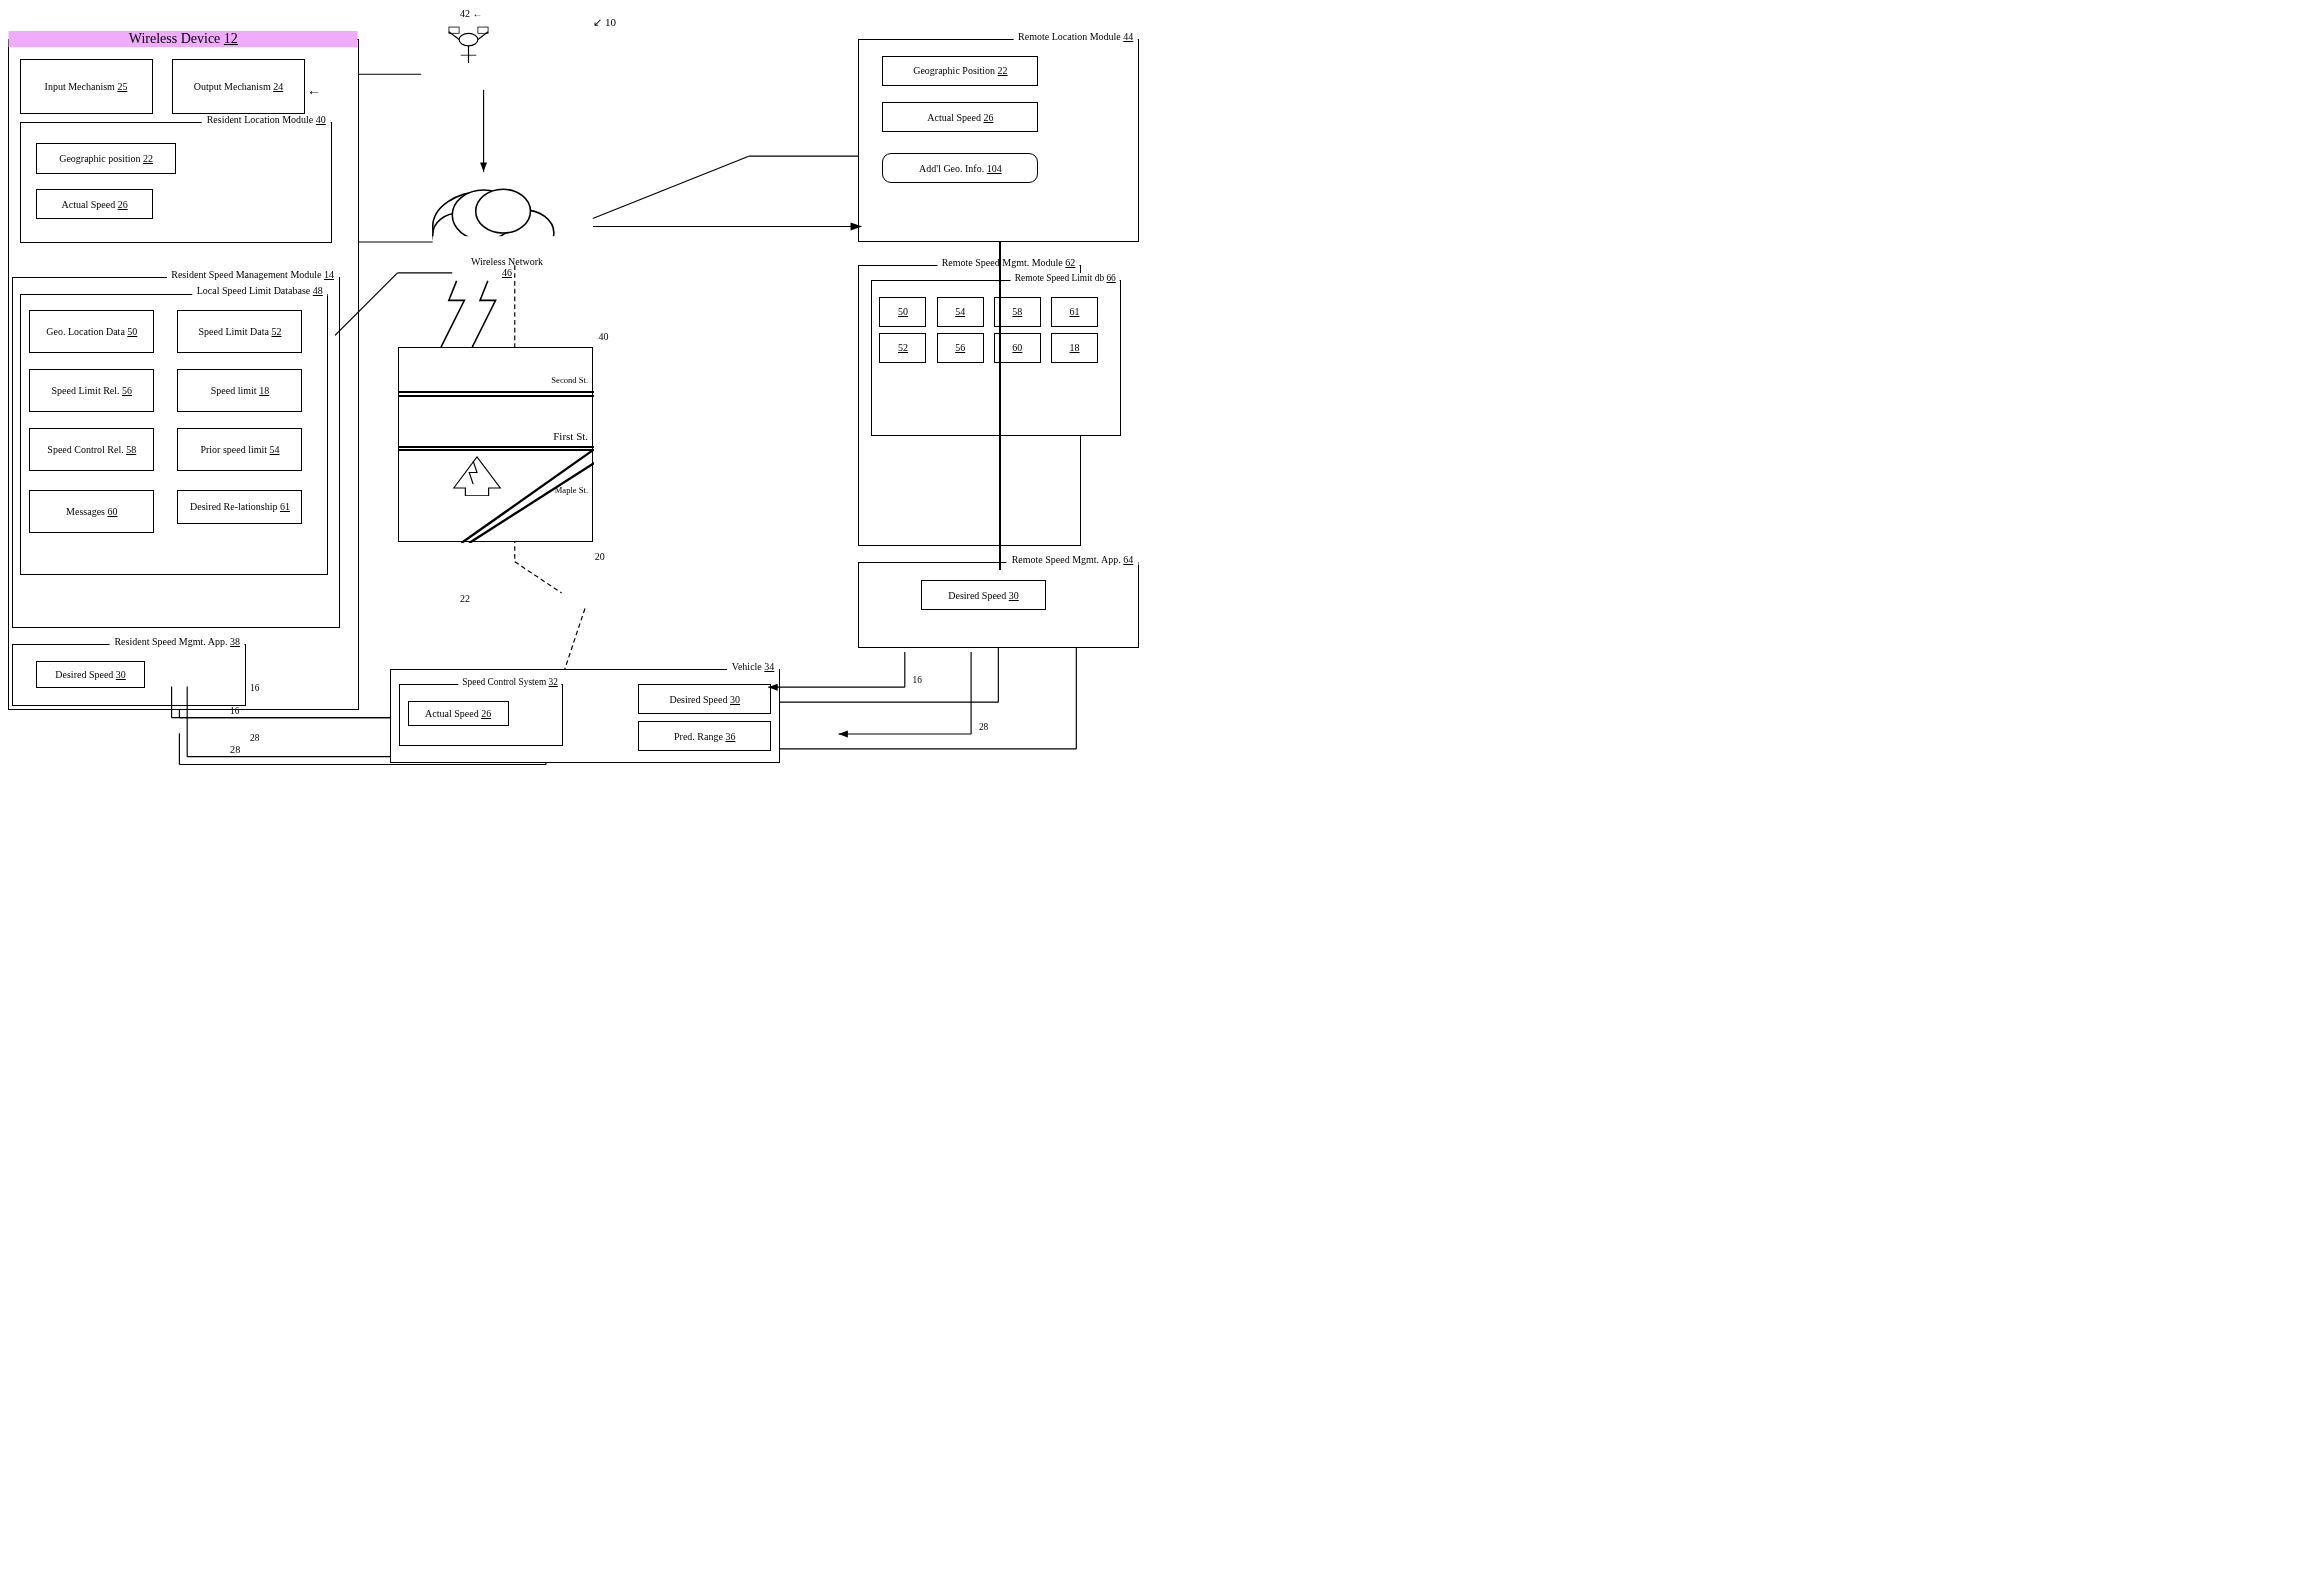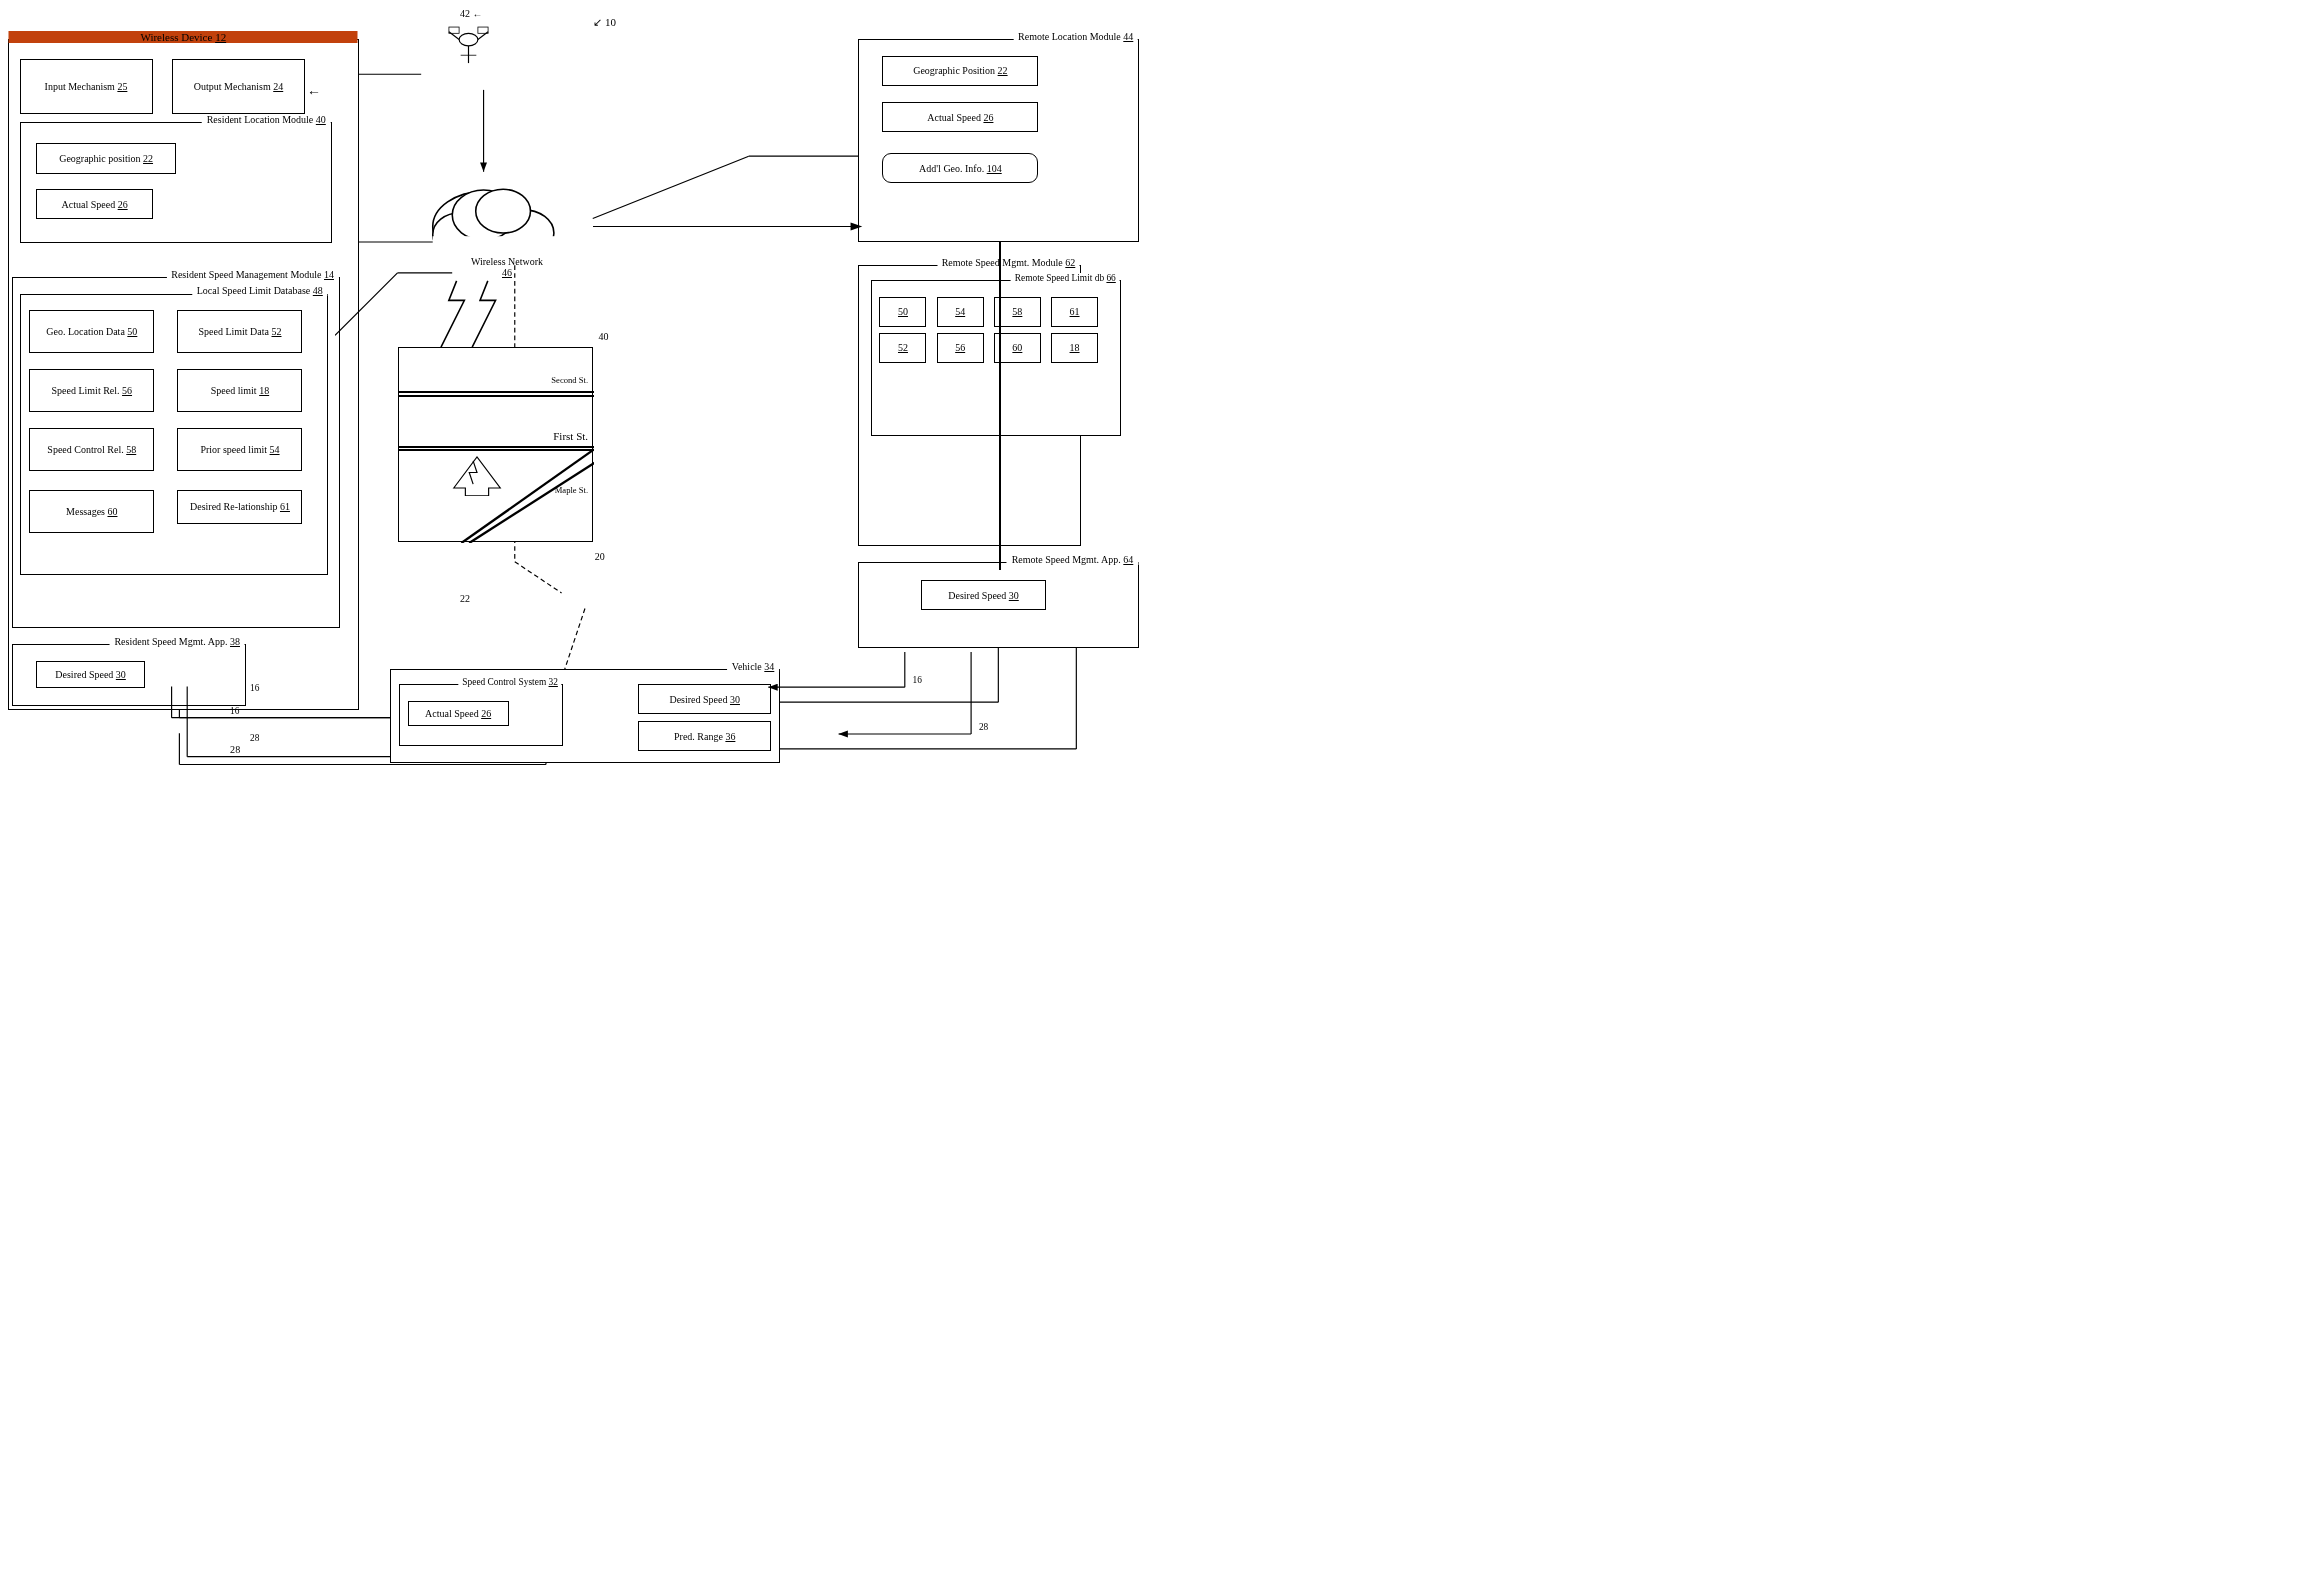--- a/index.html
+++ b/index.html
@@ -98,21 +98,21 @@
     <ellipse cx="30" cy="30" rx="12" ry="8" fill="none" stroke="#000" stroke-width="1.5"></ellipse>
     <line x1="18" y1="30" x2="5" y2="20" stroke="#000" stroke-width="1.5"></line>
     <line x1="42" y1="30" x2="55" y2="20" stroke="#000" stroke-width="1.5"></line>
     <rect x="5" y="14" width="13" height="8" fill="none" stroke="#000" stroke-width="1"></rect>
     <rect x="42" y="14" width="13" height="8" fill="none" stroke="#000" stroke-width="1"></rect>
     <line x1="30" y1="38" x2="30" y2="60" stroke="#000" stroke-width="1.5"></line>
     <line x1="20" y1="50" x2="40" y2="50" stroke="#000" stroke-width="1"></line>
   </svg>
 
   <div class="box" style="left:7.8px;top:39px;width:351px;height:671px;">
-    <div class="label" style="position:relative;top:-9.4px;left:50%;transform:translateX(-50%);white-space:nowrap;background:#c2410c;padding:0 4.7px;font-size:11px;">
+    <div class="label" style="position:relative;top:-9.4px;left:50%;transform:translateX(-50%);white-space:nowrap;background:#f0abfc;padding:0 4.7px;font-size:14px;">
       <span>Wireless Device</span> <span class="underline">12</span>
     </div>
   </div>
 
   <div class="box" style="left:19.5px;top:59px;width:133px;height:55px;display:flex;align-items:center;justify-content:center;">
     <span>Input Mechanism</span>&nbsp;<span class="underline">25</span>
   </div>
 
   <div class="box" style="left:172px;top:59px;width:133px;height:55px;display:flex;align-items:center;justify-content:center;">
     <span>Output Mechanism</span>&nbsp;<span class="underline">24</span>

